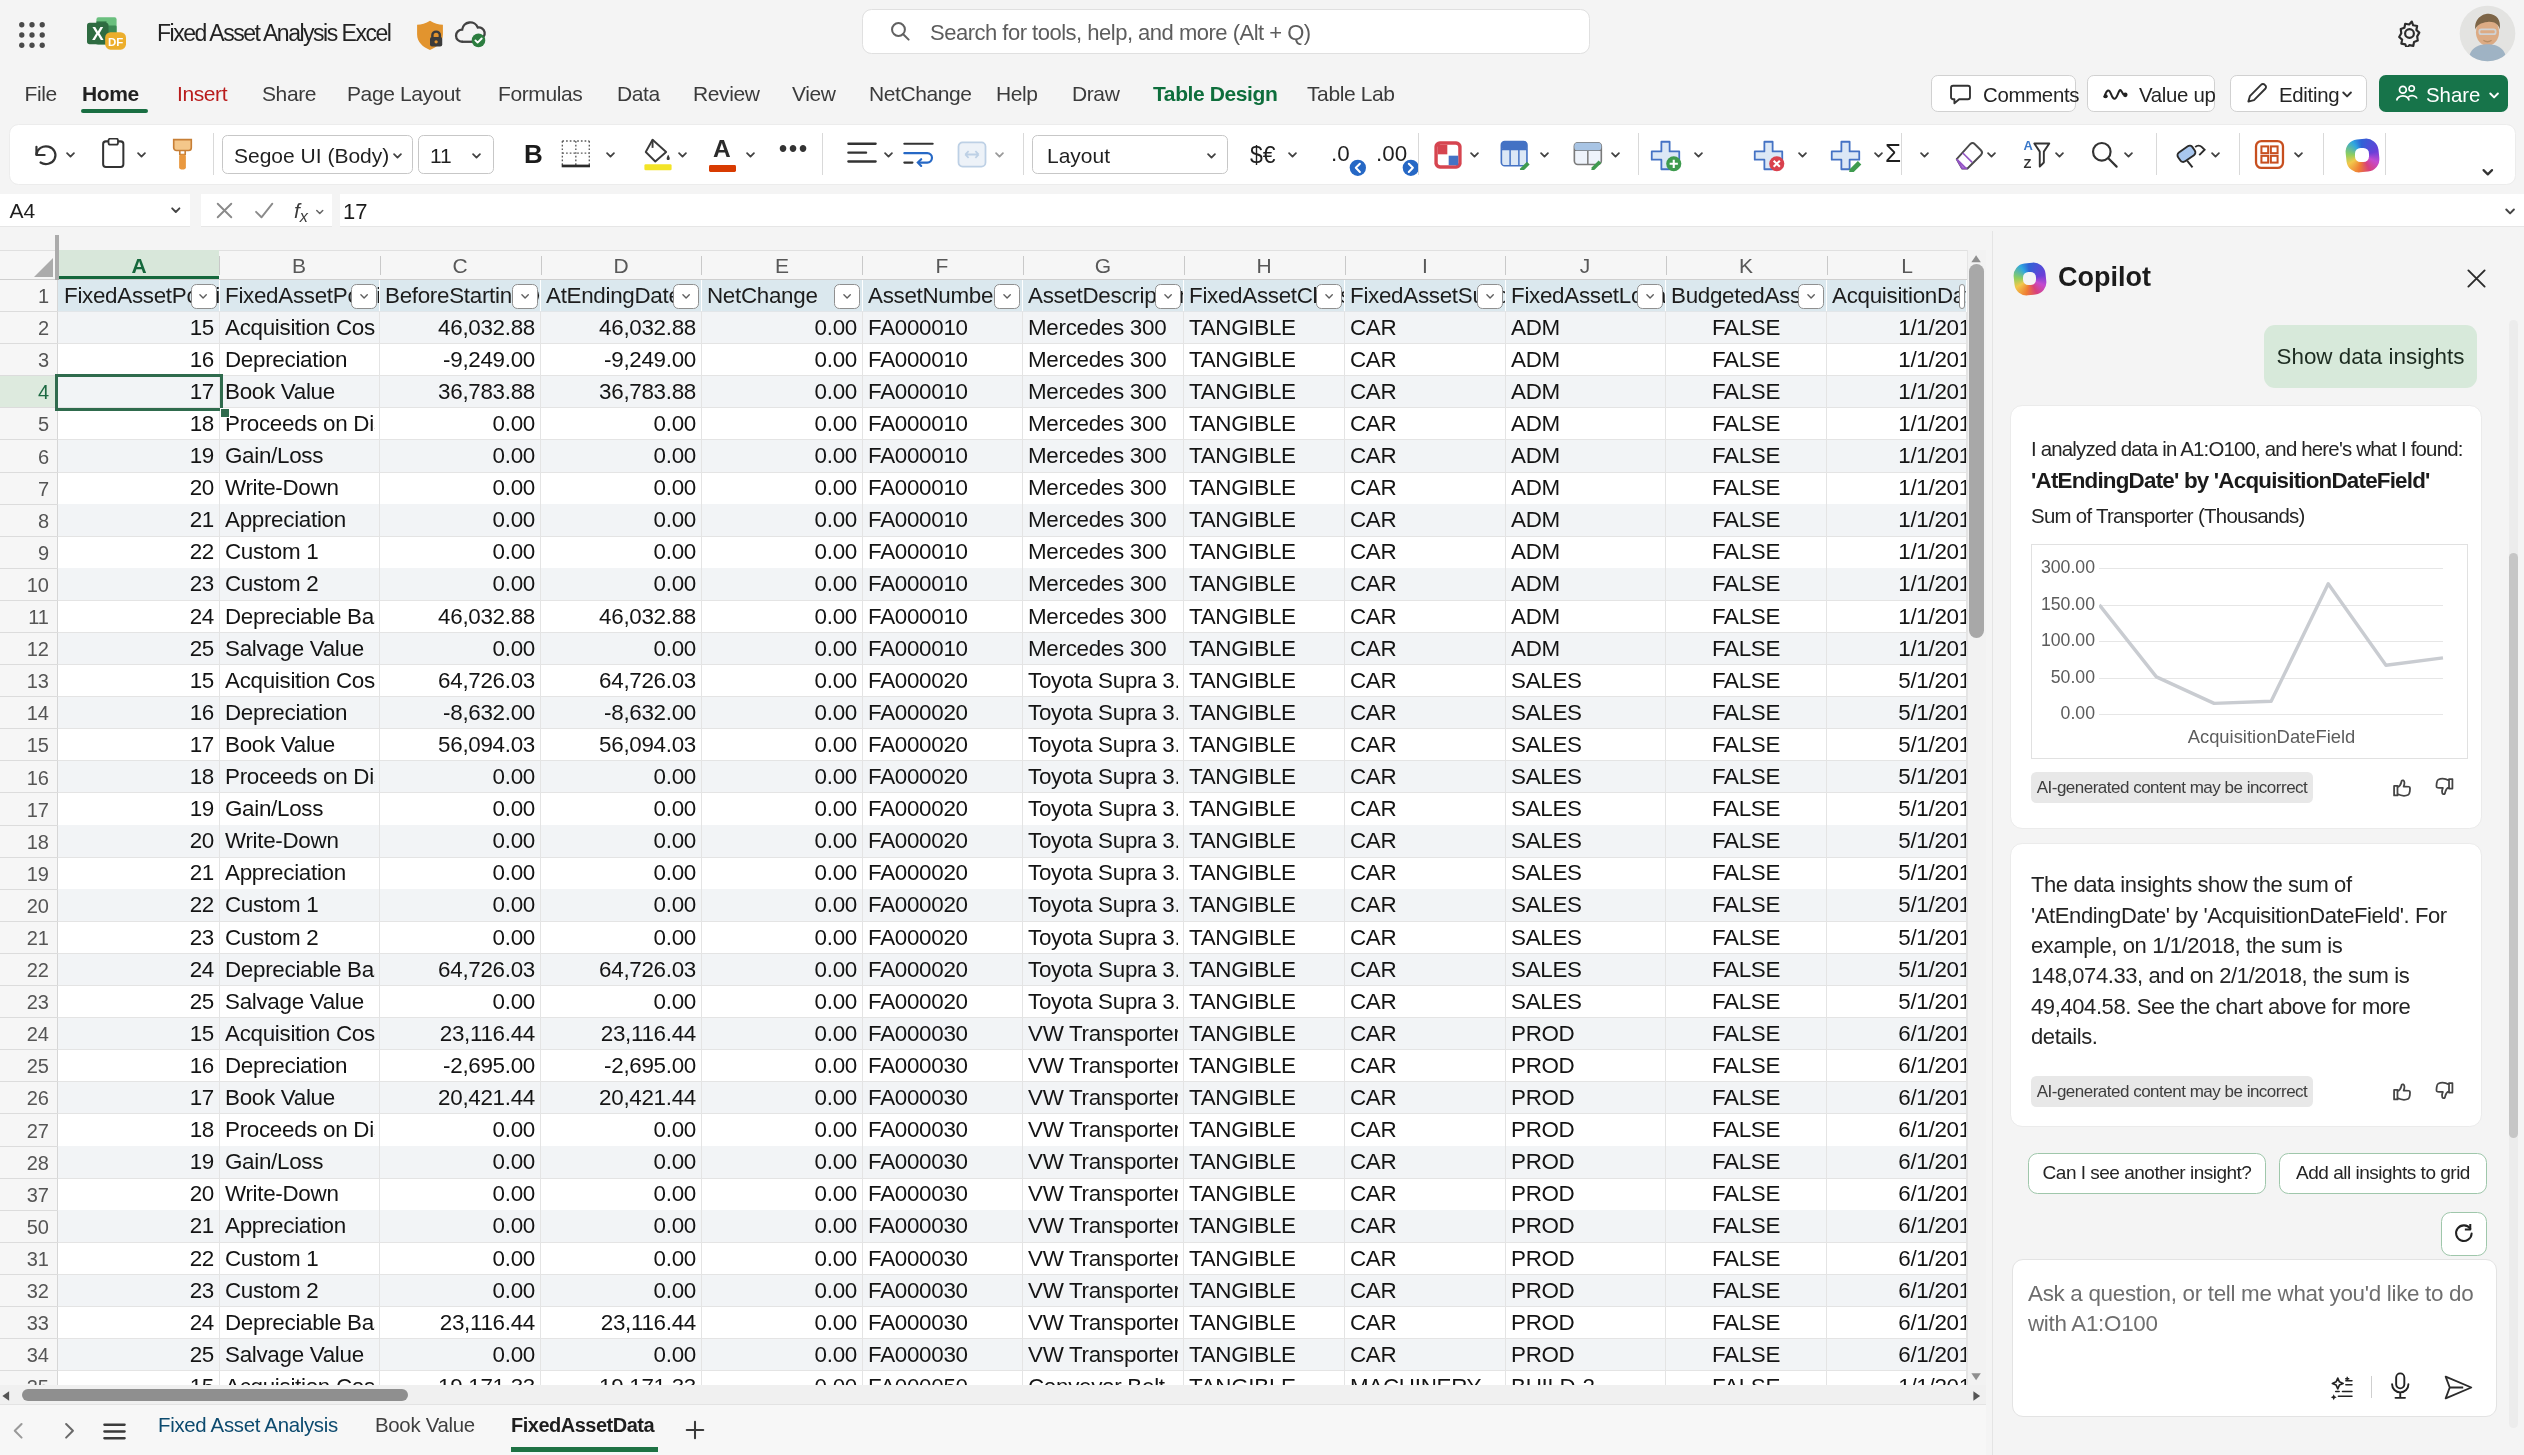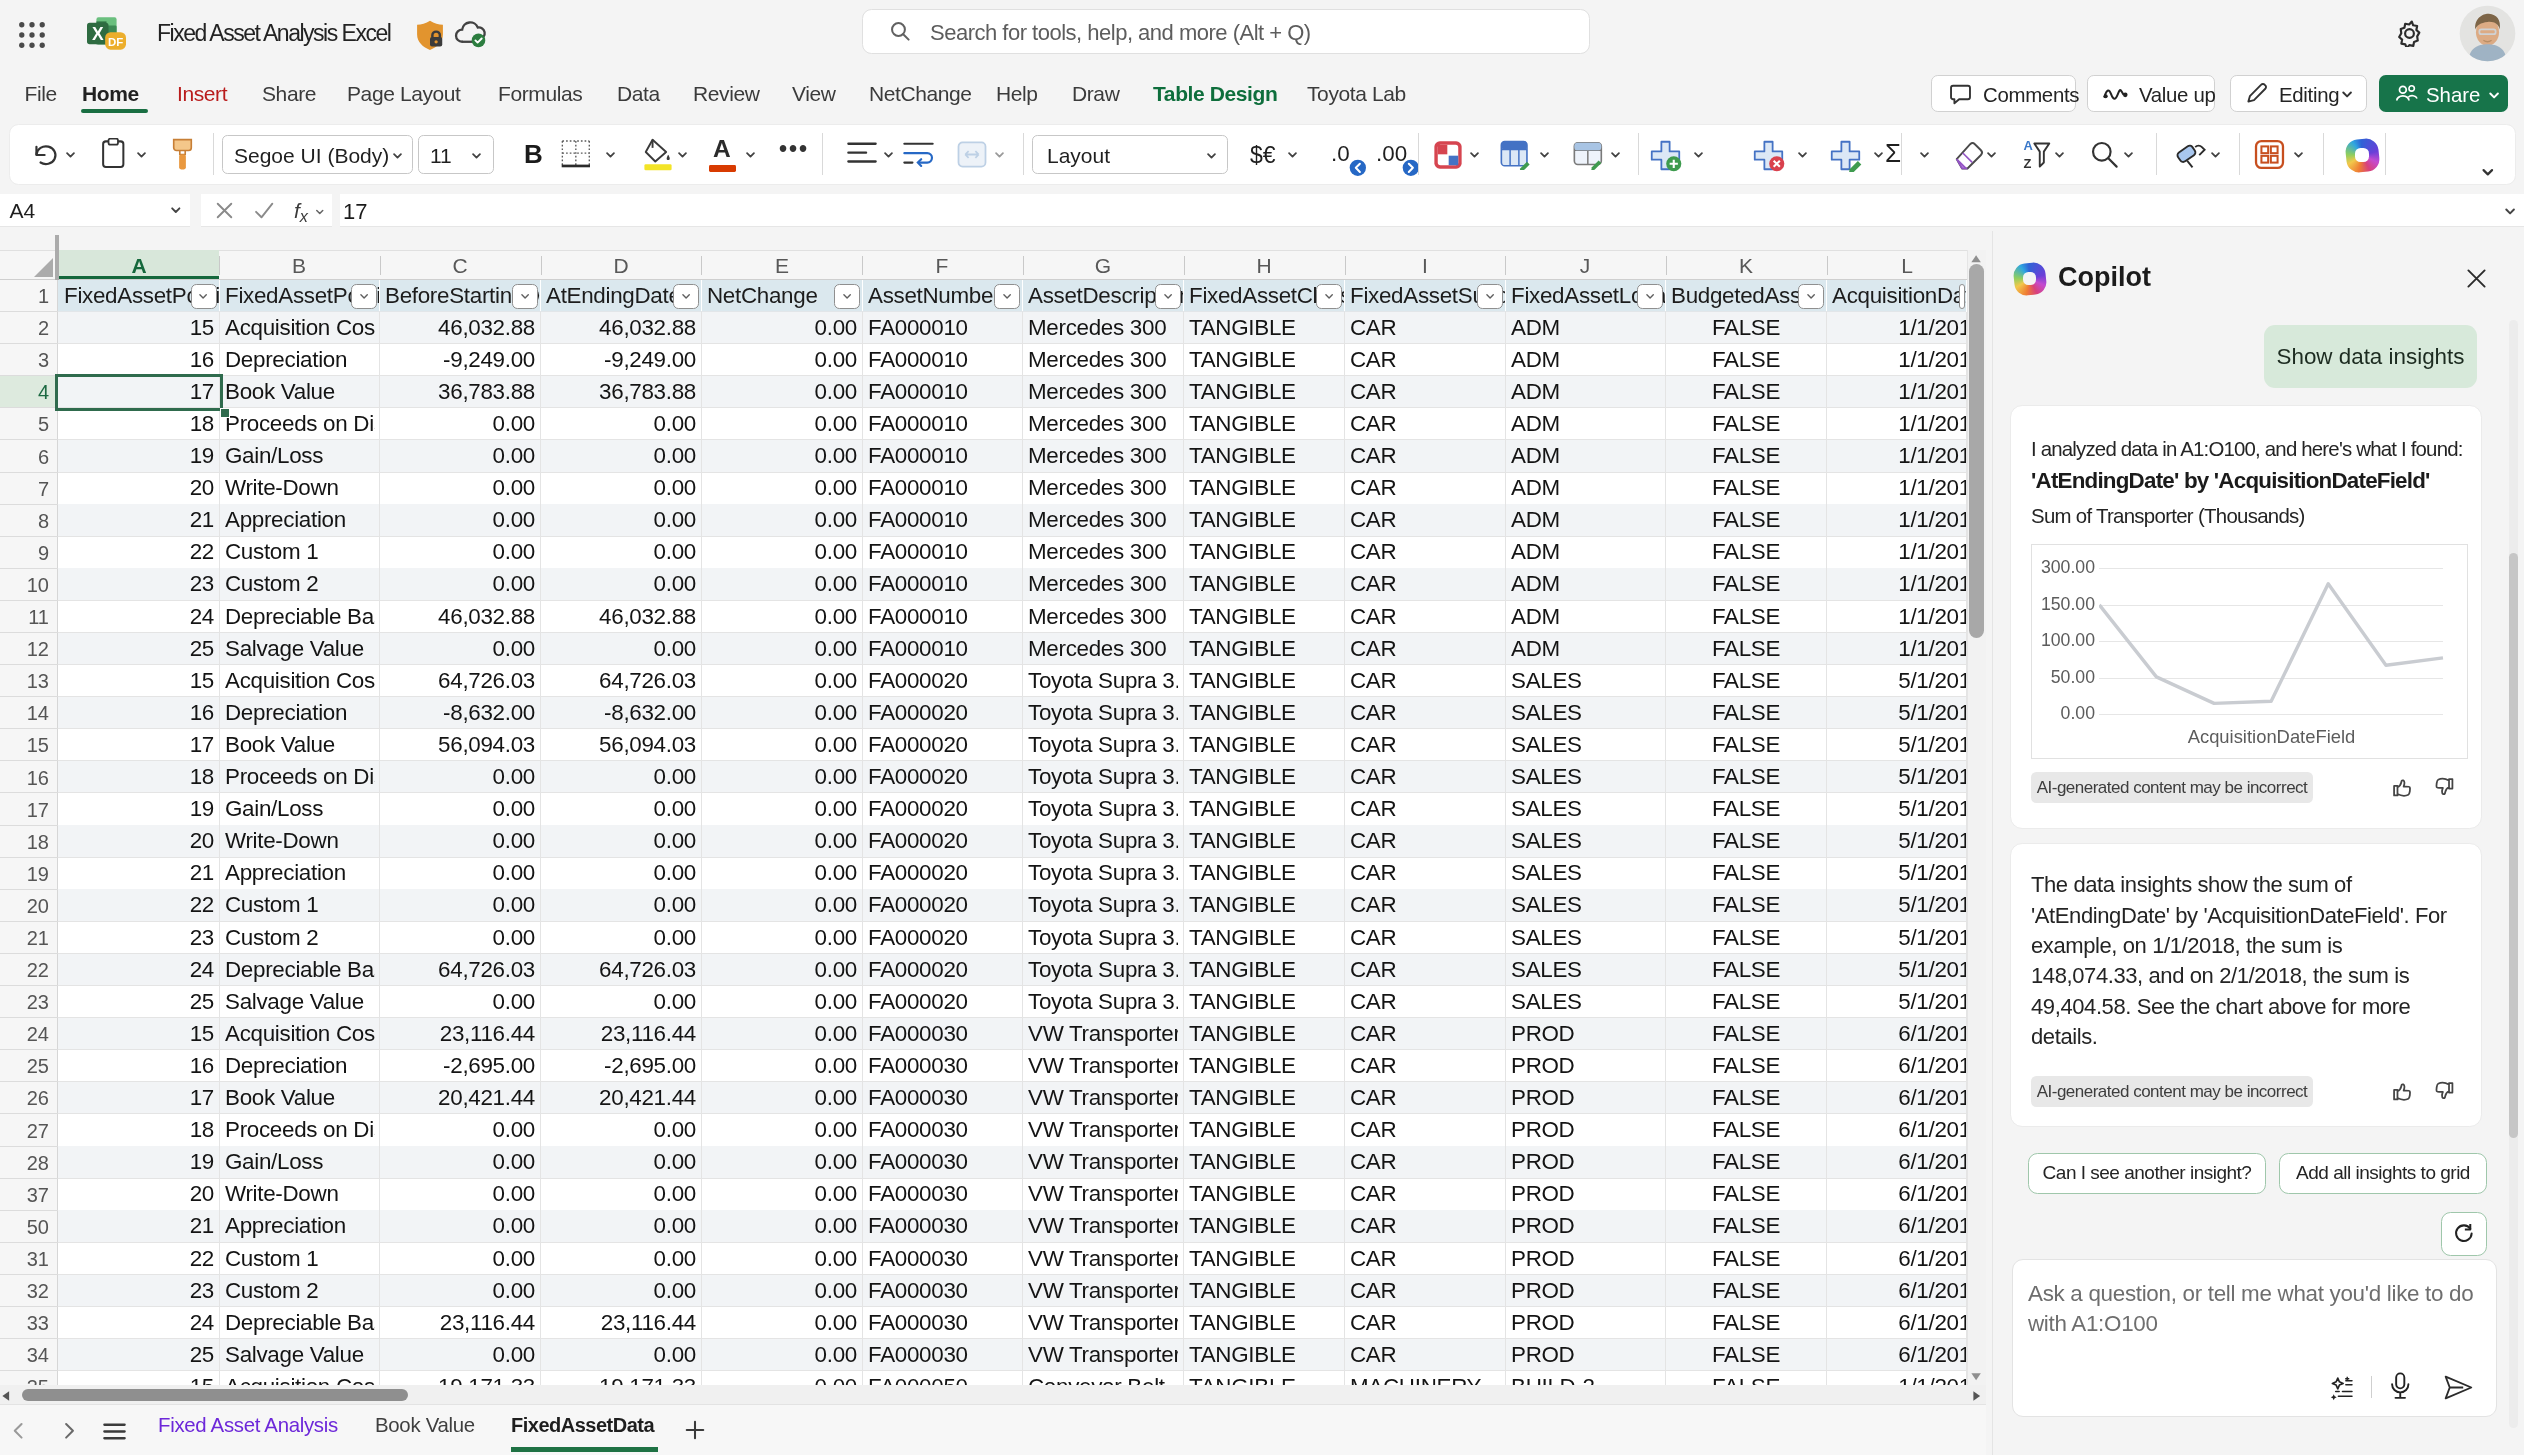--- a/index.html
+++ b/index.html
@@ -75,21 +75,21 @@
 <div class="tx" style="left:262px;top:82px;font-size:21px;font-weight:400;color:#3b3b3b;letter-spacing:-0.4px">Share</div>
 <div class="tx" style="left:347px;top:82px;font-size:21px;font-weight:400;color:#3b3b3b;letter-spacing:-0.4px">Page Layout</div>
 <div class="tx" style="left:498px;top:82px;font-size:21px;font-weight:400;color:#3b3b3b;letter-spacing:-0.4px">Formulas</div>
 <div class="tx" style="left:617px;top:82px;font-size:21px;font-weight:400;color:#3b3b3b;letter-spacing:-0.4px">Data</div>
 <div class="tx" style="left:693px;top:82px;font-size:21px;font-weight:400;color:#3b3b3b;letter-spacing:-0.4px">Review</div>
 <div class="tx" style="left:792px;top:82px;font-size:21px;font-weight:400;color:#3b3b3b;letter-spacing:-0.4px">View</div>
 <div class="tx" style="left:869px;top:82px;font-size:21px;font-weight:400;color:#3b3b3b;letter-spacing:-0.4px">NetChange</div>
 <div class="tx" style="left:996px;top:82px;font-size:21px;font-weight:400;color:#3b3b3b;letter-spacing:-0.4px">Help</div>
 <div class="tx" style="left:1072px;top:82px;font-size:21px;font-weight:400;color:#3b3b3b;letter-spacing:-0.4px">Draw</div>
 <div class="tx" style="left:1153px;top:82px;font-size:21px;font-weight:600;color:#0e6e3c;letter-spacing:-0.4px">Table Design</div>
-<div class="tx" style="left:1307px;top:82px;font-size:21px;font-weight:400;color:#3b3b3b;letter-spacing:-0.4px">Toyota Lab</div>
+<div class="tx" style="left:1307px;top:82px;font-size:21px;font-weight:400;color:#3b3b3b;letter-spacing:-0.4px">Table Lab</div>
 <div class="ab" style="left:81px;top:109px;width:67px;height:4.1px;border-radius:2px;background:#196e42"></div>
 <div class="btn" style="left:1931px;top:75px;width:145px;height:37px"></div>
 <svg class="ab" style="left:1949px;top:83px" width="23" height="23" viewBox="0 0 34 34">
     <path d="M6 4 h22 a3 3 0 0 1 3 3 v14 a3 3 0 0 1 -3 3 h-13 l-7 6 v-6 h-2 a3 3 0 0 1 -3-3 v-14 a3 3 0 0 1 3-3 Z" fill="none" stroke="#333" stroke-width="2.8" stroke-linejoin="round"></path>
   </svg>
 <div class="tx" style="left:1983px;top:84px;font-size:20.4px;letter-spacing:-0.3px">Comments</div>
 <div class="btn" style="left:2087px;top:75px;width:128px;height:37px"></div>
 <svg class="ab" style="left:2103px;top:86px" width="27" height="17.7" viewBox="0 0 40 26">
     <path d="M2 16 C6 4 9 4 12 12 S18 22 22 12 26 6 30 12" fill="none" stroke="#222" stroke-width="3" stroke-linecap="round"></path>
     <circle cx="4" cy="15" r="3" fill="#222"></circle>
@@ -1018,21 +1018,21 @@
 <svg class="ab" style="left:60px;top:1422px" width="17.7" height="17.7" viewBox="0 0 26 26">
     <path d="M9 3 L19 13 L9 23" fill="none" stroke="#6a6a6a" stroke-width="3" stroke-linecap="round" stroke-linejoin="round"></path>
   </svg>
 <svg class="ab" style="left:103px;top:1422px" width="23" height="19" viewBox="0 0 34 28">
     <g stroke="#3b3b3b" stroke-width="3.4" stroke-linecap="round">
       <path d="M2 4 h30"></path>
       <path d="M2 14 h30"></path>
       <path d="M2 24 h30"></path>
     </g>
   </svg>
-<div class="tx" style="left:158px;top:1414px;font-size:20.4px;color:#6d28d9;letter-spacing:-0.3px">Fixed Asset Analysis</div>
+<div class="tx" style="left:158px;top:1414px;font-size:20.4px;color:#0c4a6e;letter-spacing:-0.3px">Fixed Asset Analysis</div>
 <div class="tx" style="left:375px;top:1414px;font-size:20.4px;color:#3f3f3f;letter-spacing:-0.3px">Book Value</div>
 <div class="tx" style="left:511px;top:1414px;font-size:20px;font-weight:700;color:#1e1e1e;letter-spacing:-0.5px">FixedAssetData</div>
 <div class="ab" style="left:511px;top:1447px;width:147px;height:5.4px;background:#1f7244"></div>
 <svg class="ab" style="left:684px;top:1419px" width="22" height="22" viewBox="0 0 32 32">
     <path d="M16 4 v24 M4 16 h24" stroke="#3b3b3b" stroke-width="3" stroke-linecap="round"></path>
   </svg>
 <div class="ab" style="left:1992px;top:231px;width:532px;height:1224px;background:#f4f4f4;border-left:0.7px solid #e4e4e4"></div>
 <div class="ab" style="left:2014px;top:263px;width:32px;height:32px;border-radius:38%;background:conic-gradient(#2f63d6,#6a3fd8 80deg,#c44bd0 120deg,#d8417c 160deg,#ef7d33 200deg,#f2c84b 245deg,#8fce5e 280deg,#2fa6e0 330deg,#2f63d6 360deg);transform:rotate(-6deg)"></div>
 <div class="ab" style="left:2023px;top:272px;width:13.4px;height:13.4px;border-radius:40%;background:#f4f4f4"></div>
 <div class="tx" style="left:2058px;top:262px;font-size:27px;font-weight:700;color:#1b1b1b">Copilot</div>

